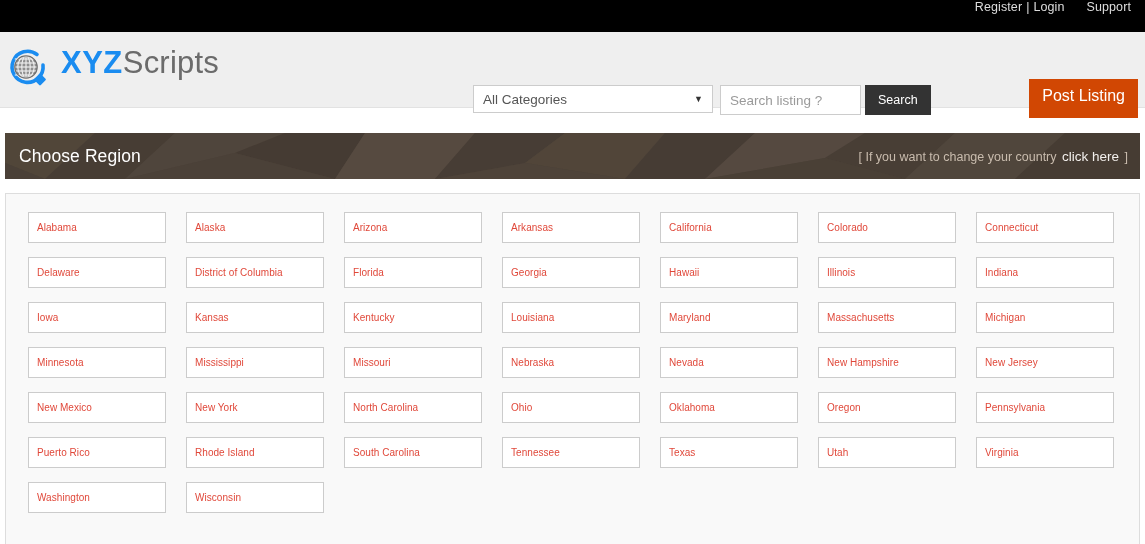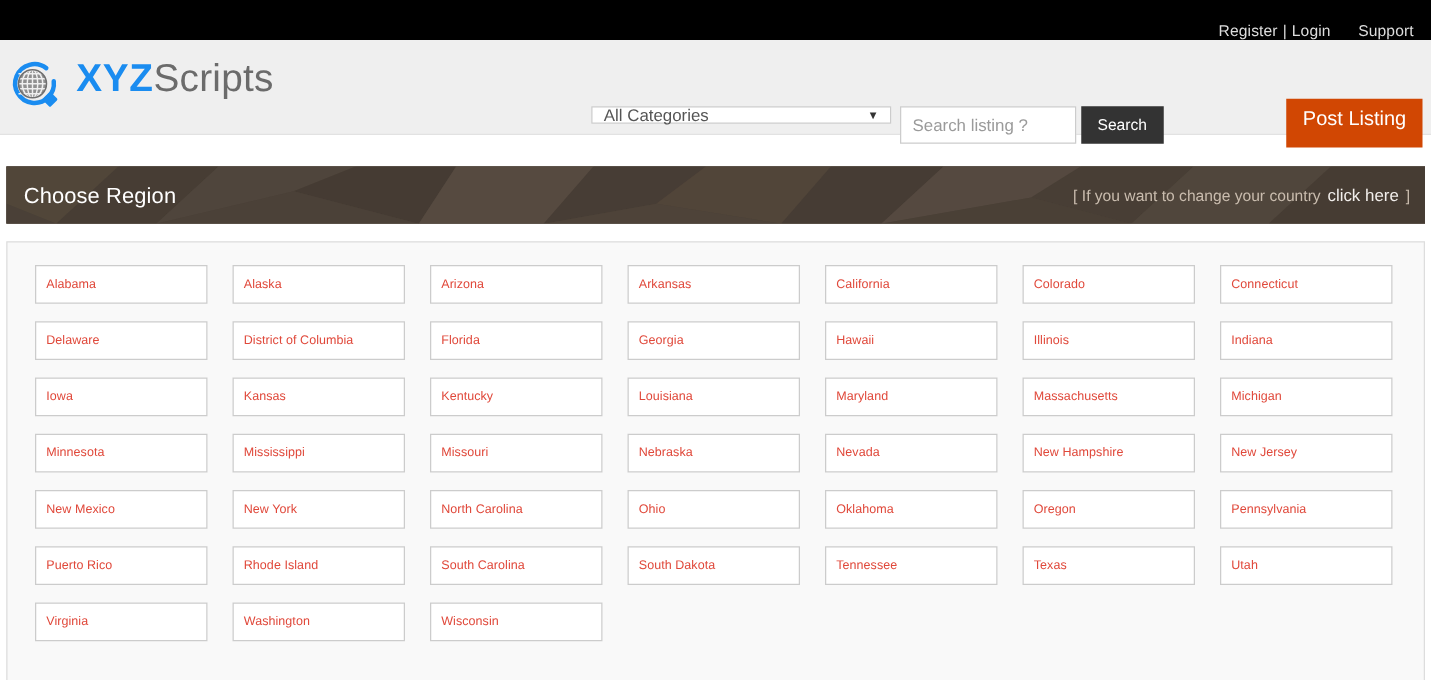--- a/index.html
+++ b/index.html
@@ -8,21 +8,21 @@
     background: #ffffff;
     font-family: "Liberation Sans", sans-serif;
     overflow: hidden;
   }
 
   
   .topbar {
     height: 32px;
     background: #000000;
     display: flex;
-    align-items: flex-end;
+    align-items: flex-start;
     justify-content: flex-end;
     padding-right: 14px;
   }
   .topbar a {
     color: #dddddd;
     font-size: 12.5px;
     text-decoration: none;
     margin-left: 22px;
     letter-spacing: .1px;
   }
@@ -53,21 +53,21 @@
   .searchbar {
     position: absolute;
     left: 473px;
     top: 53px;
     display: flex;
     align-items: stretch;
     height: 30px;
   }
   .cat-select {
     width: 240px;
-    height: 14px;
+    height: 28px;
     background: #ffffff;
     border: 1px solid #cccccc;
     color: #555;
     font-size: 13.5px;
     font-family: "Liberation Sans", sans-serif;
     padding: 0 9px;
     display: flex;
     align-items: center;
     position: relative;
   }
@@ -380,23 +380,20 @@
         <div class="state-box">
           <span>Puerto Rico</span>
         </div>
         <div class="state-box">
           <span>Rhode Island</span>
         </div>
         <div class="state-box">
           <span>South Carolina</span>
         </div>
         <div class="state-box">
-          <span>South Dakota</span>
-        </div>
-        <div class="state-box">
           <span>Tennessee</span>
         </div>
         <div class="state-box">
           <span>Texas</span>
         </div>
         <div class="state-box">
           <span>Utah</span>
         </div>
         <div class="state-box">
           <span>Virginia</span>

